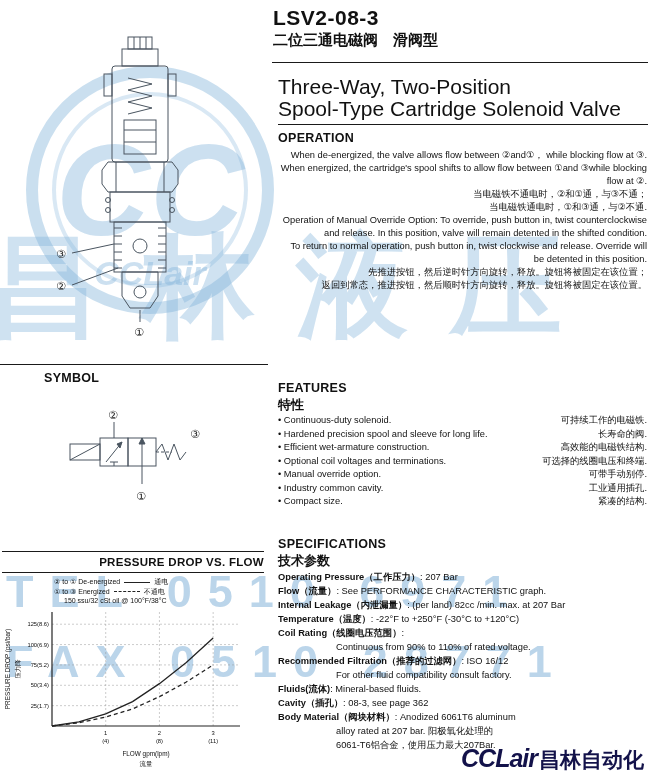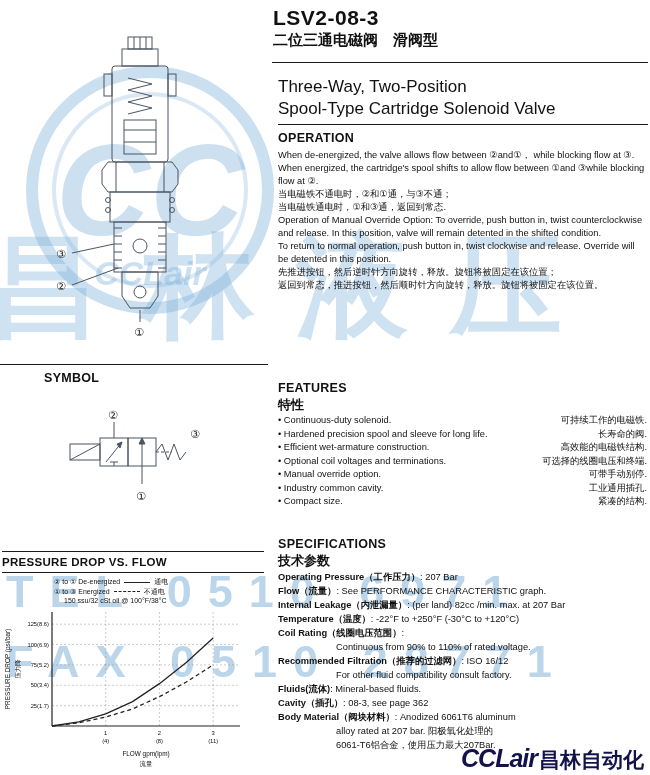--- a/index.html
+++ b/index.html
@@ -16,45 +16,45 @@
           color:rgba(120,172,214,.5);letter-spacing:16px;white-space:nowrap}
   .wm-fax{position:absolute;top:636px;left:6px;font-size:45px;font-weight:bold;
           color:rgba(120,172,214,.5);letter-spacing:16px;white-space:nowrap}
 
   
   .ct{position:absolute;z-index:2}
   .rule{position:absolute;z-index:2;height:1px;background:#1a1a1a}
 
   .model{left:273px;top:6px;font-size:21px;font-weight:bold;letter-spacing:.5px}
   .model-cn{left:273px;top:31px;font-size:15px;font-weight:bold}
-  .subtitle{left:278px;top:76px;font-size:17px;line-height:22px}
+  .subtitle{left:278px;top:76px;font-size:21px;line-height:22px}
 
   h3{font-size:12.5px;font-weight:bold;letter-spacing:.3px}
   .cn-h{font-size:13px;font-weight:bold;margin-top:1px}
 
   .operation{left:278px;top:131px;width:369px}
   .operation h3{margin-bottom:4px}
-  .operation p{font-size:9.3px;line-height:13px;text-align:left}
+  .operation p{font-size:9.3px;line-height:13px;text-align:right}
   .operation p b{font-weight:normal}
 
   .symbol-h{left:44px;top:371px}
   .symbol-svg{left:52px;top:408px}
 
   .features{left:278px;top:381px;width:369px}
   .feat-row{display:flex;justify-content:space-between;font-size:9.3px;line-height:13.5px}
   .feat-row .cn{text-align:center}
 
   .specs{left:278px;top:537px;width:369px}
   .spec-row{font-size:9.3px;line-height:14px}
   .spec-row b{font-weight:bold}
   .spec-row.indent{padding-left:58px}
 
   .chart-sec{left:2px;top:551px;width:262px}
   .chart-h{border-top:1.5px solid #1a1a1a;border-bottom:1.5px solid #1a1a1a;
-           text-align:left;padding:4px 0;font-size:11.5px}
+           text-align:right;padding:4px 0;font-size:11.5px}
   .legend{margin:4px 0 0 52px;font-size:7px;line-height:9.5px}
   .legend-row{white-space:nowrap}
   .lg-line{display:inline-block;width:26px;border-top:1.4px solid #222;vertical-align:middle;margin:0 4px}
   .lg-line.dashed{border-top-style:dashed}
   .lg-cond{margin-left:10px}
 
   
   .grid{stroke:#999;stroke-width:.5;stroke-dasharray:2 2}
   .axis{stroke:#222;stroke-width:1.2}
   .tick{font-size:5.8px;fill:#111}
@@ -141,21 +141,21 @@
     <text x="8" y="224">③</text>
     <text x="8" y="256">②</text>
     <text x="86" y="302">①</text>
   </svg>
 
   <section class="ct operation">
     <h3>OPERATION</h3>
     <p><b></b><span>When de-energized, the valve allows flow between ②and①， while blocking flow at ③.</span></p>
     <p><b></b><span>When energized, the cartridge's spool shifts to allow flow between ①and ③while blocking flow at ②.</span></p>
     <p><b></b><span>当电磁铁不通电时，②和①通，与③不通；</span></p>
-    <p><b></b><span>当电磁铁通电时，①和③通，返回到常态.</span></p>
+    <p><b></b><span>当电磁铁通电时，①和③通，与②不通.</span></p>
     <p><b>Operation of Manual Override Option:</b><span> To override, push button in, twist counterclockwise and release. In this position, valve will remain detented in the shifted condition.</span></p>
     <p><b></b><span>To return to normal operation, push button in, twist clockwise and release. Override will be detented in this position.</span></p>
     <p><b></b><span>先推进按钮，然后逆时针方向旋转，释放。旋钮将被固定在该位置；</span></p>
     <p><b></b><span>返回到常态，推进按钮，然后顺时针方向旋转，释放。旋钮将被固定在该位置。</span></p>
   </section>
 
   <div class="rule" style="top:364px;left:0;width:268px"></div>
   <h3 class="ct symbol-h">SYMBOL</h3>
   <svg class="ct tech symbol-svg" width="164" height="118" viewBox="0 0 164 118">
     <rect x="48" y="30" width="28" height="28"></rect>

